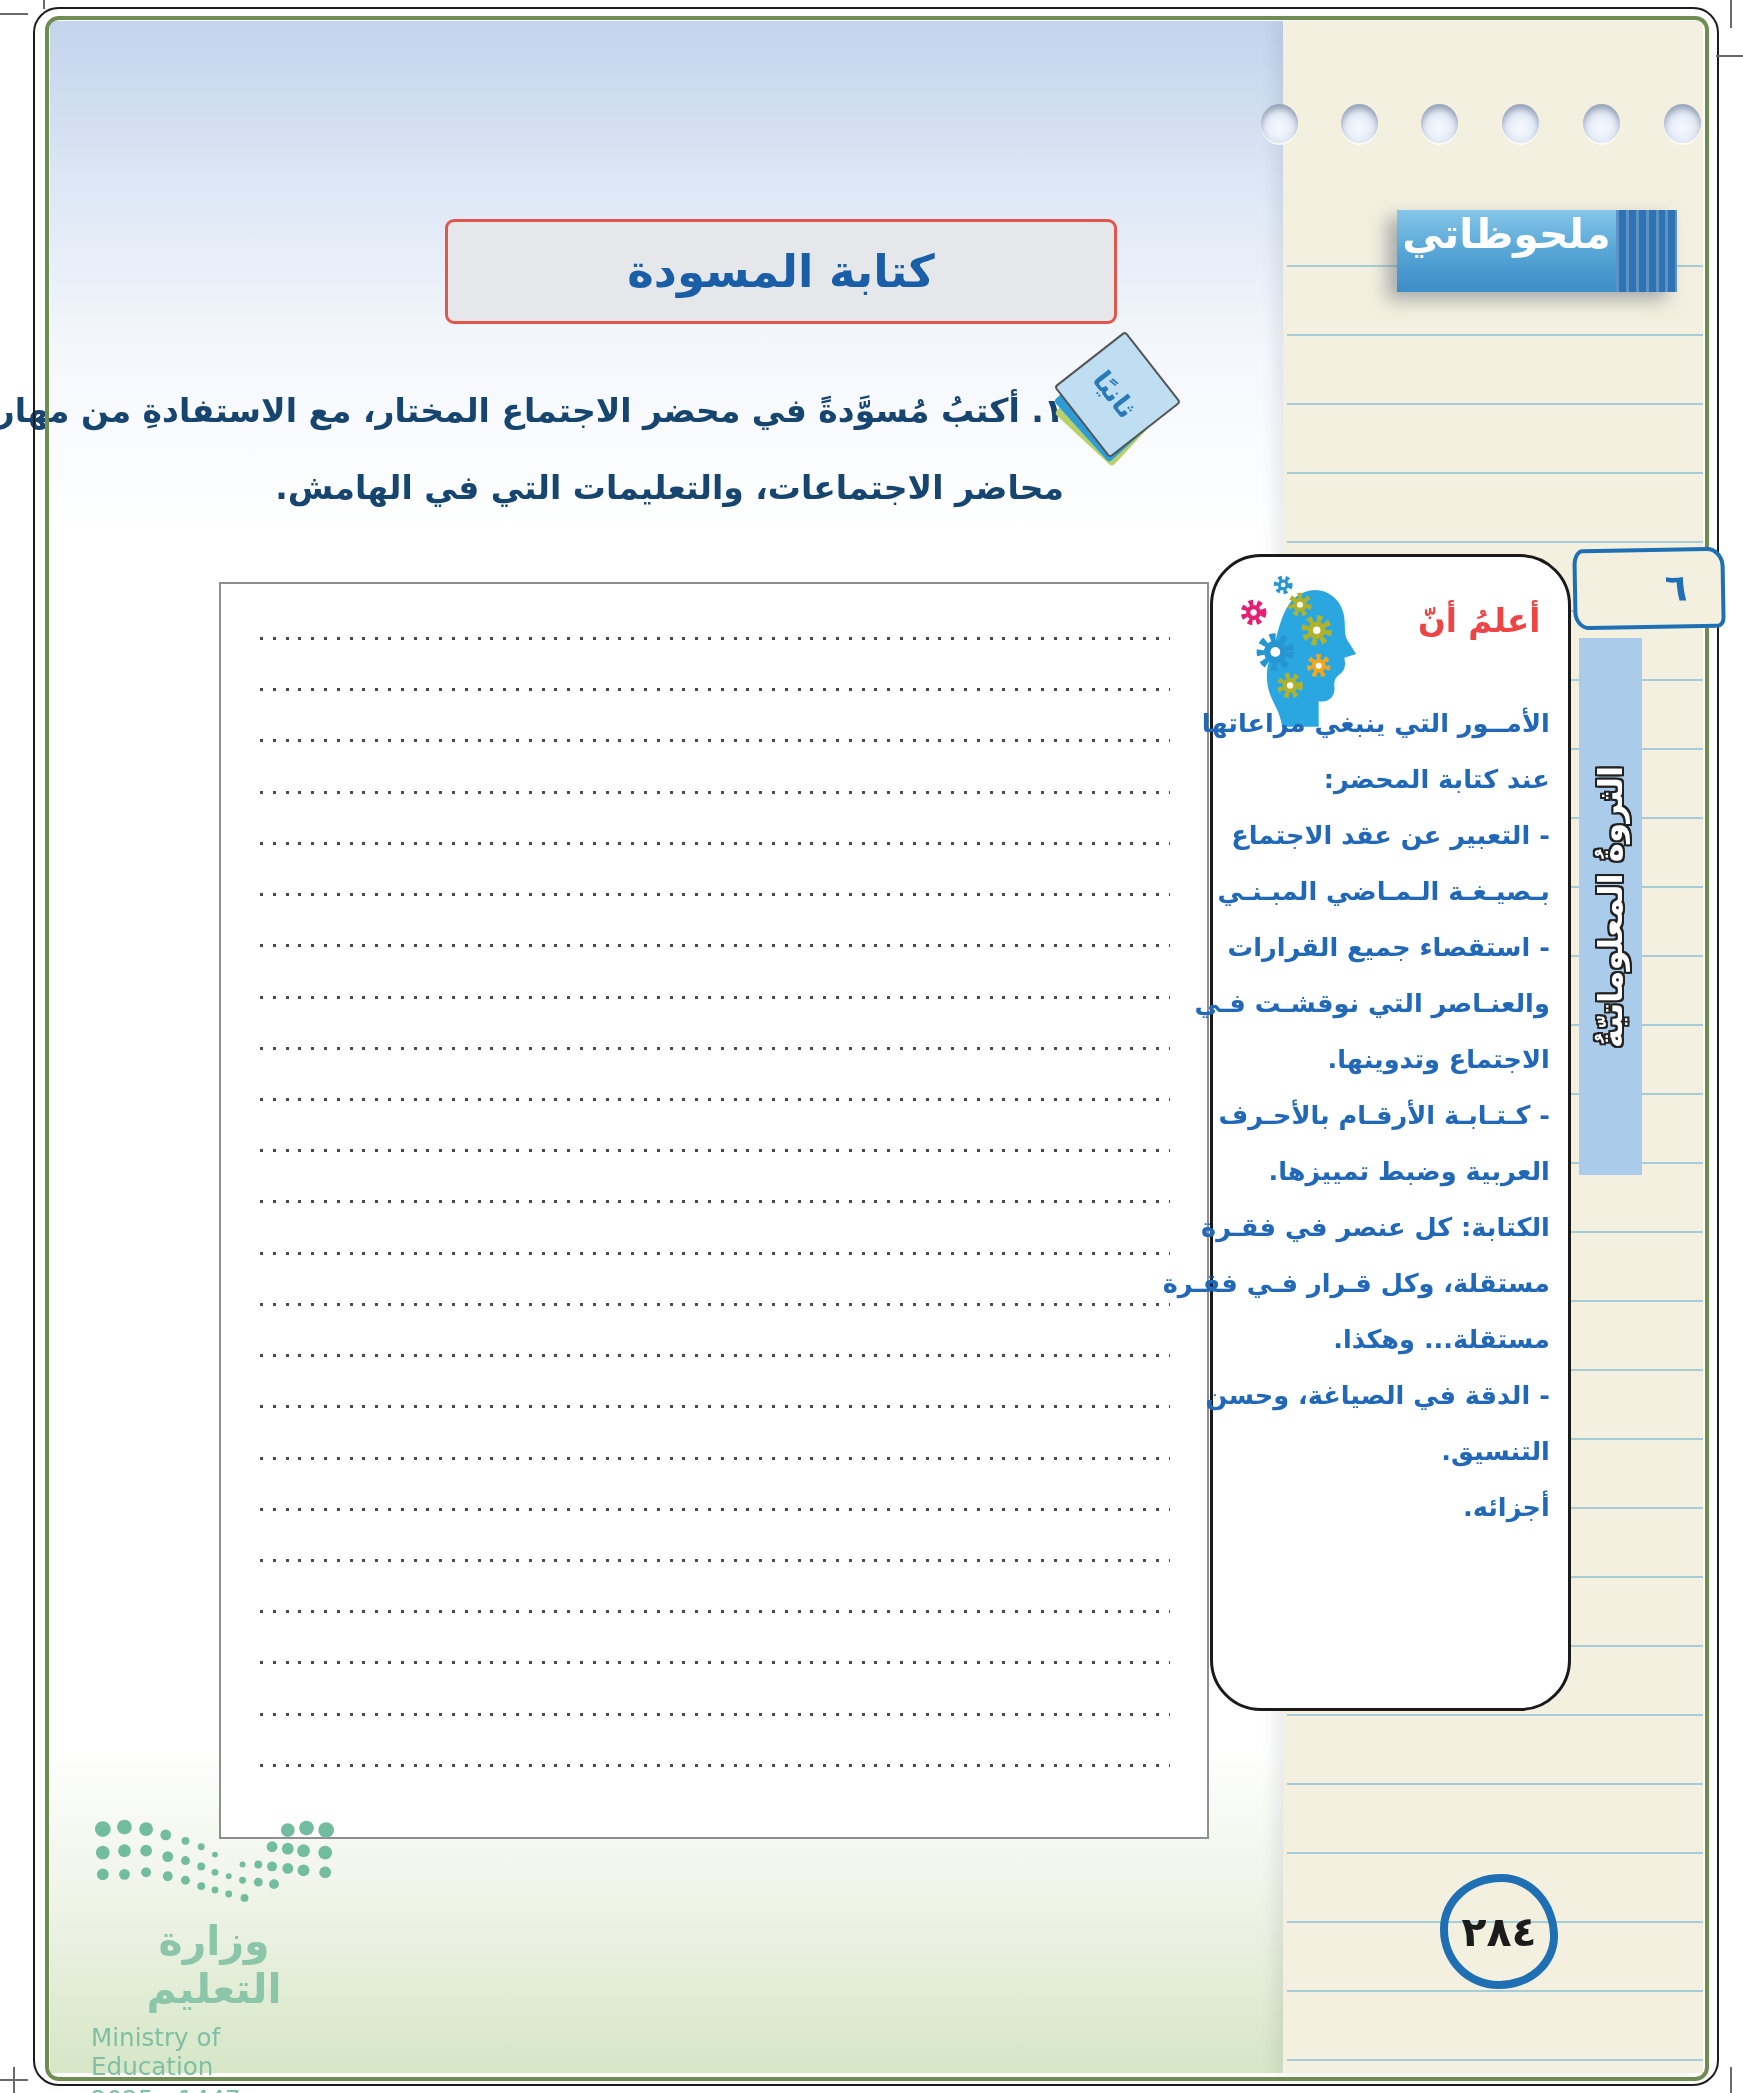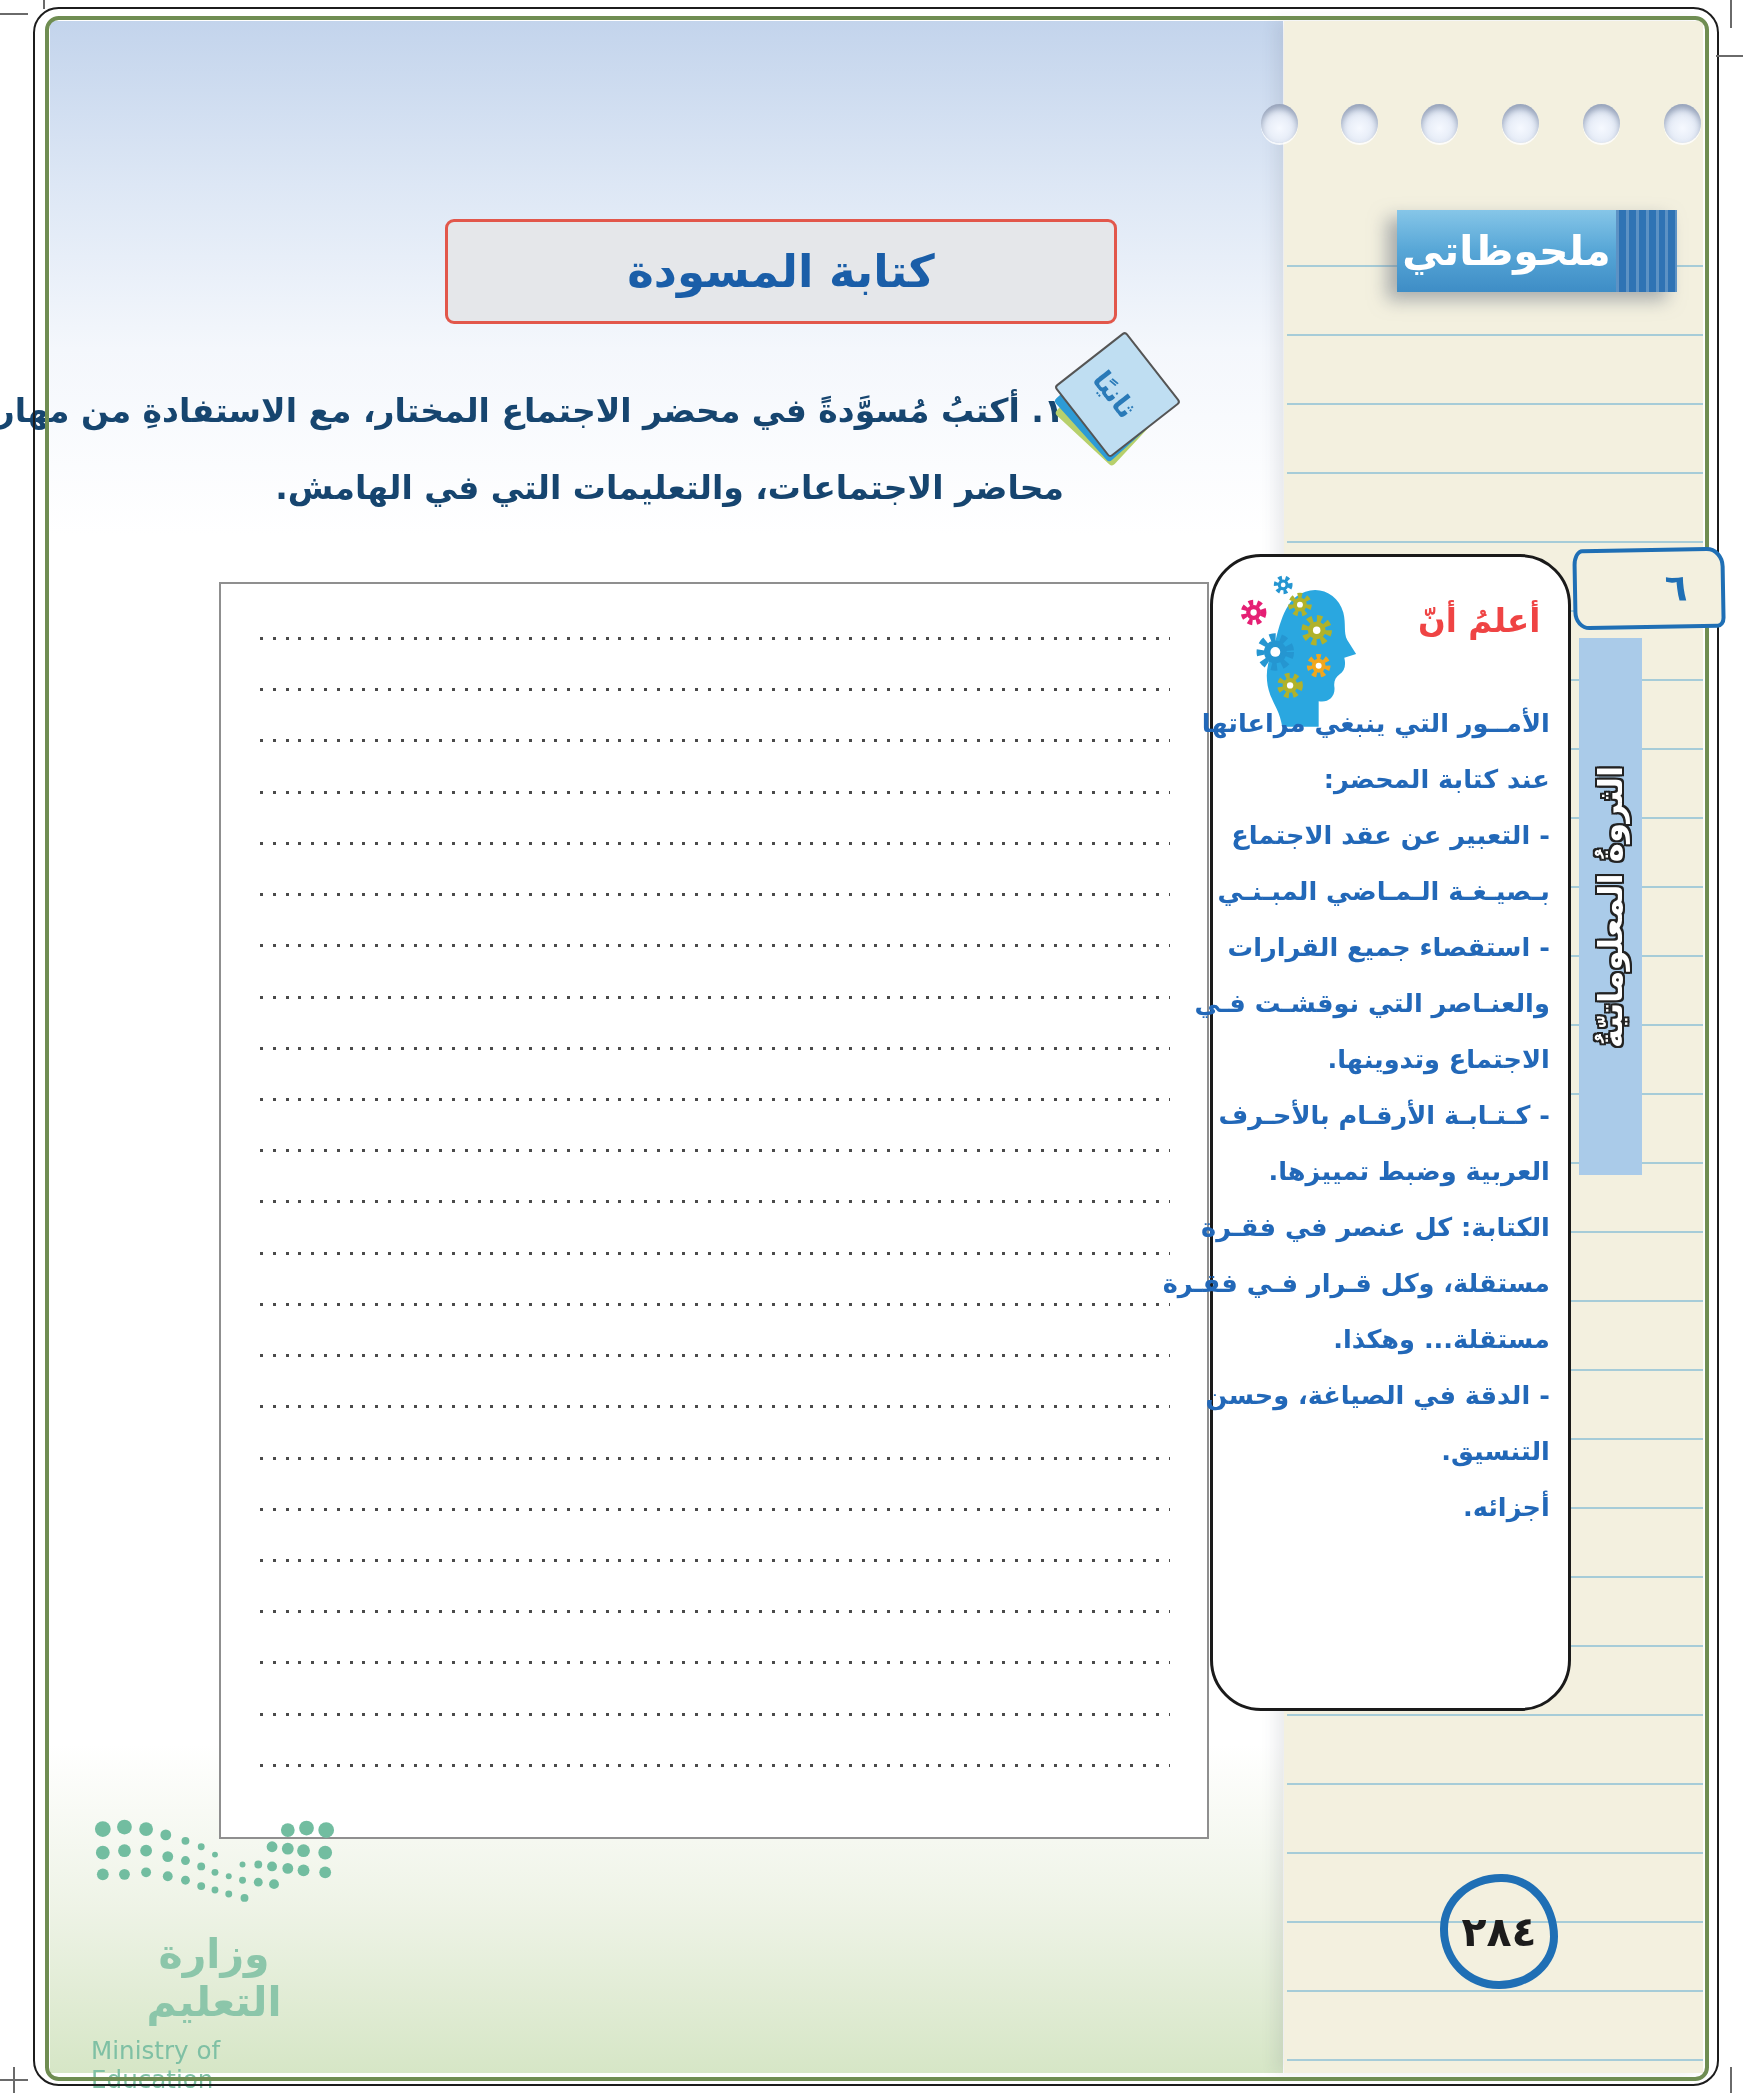--- a/index.html
+++ b/index.html
@@ -19,21 +19,21 @@
               background:#f3f0df;box-shadow:-8.9px 0 13.8px rgba(60,70,90,.10);z-index:1;}
   .sidebar-lines{position:absolute;left:1287px;top:265px;width:416px;height:1798px;
                  background:repeating-linear-gradient(to bottom,#a6ccd8 0 2px,transparent 2px 69px);
                  z-index:2;}
   .hole{position:absolute;width:37px;height:39px;border-radius:50%;z-index:2;
         background:radial-gradient(circle at 50% 62%,#f6f9ff 0%,#e2e9f5 55%,#c9d3e4 100%);
         box-shadow:inset 0 4.9px 5.9px rgba(86,102,134,.5),0 2px 0 rgba(255,255,255,.8);}
   
   .ribbon{position:absolute;left:1397px;top:210px;width:280px;height:82px;z-index:3;
           background:linear-gradient(180deg,#86c6e8 0%,#58a7d7 48%,#3e8dc6 100%);
-          filter:drop-shadow(-9.9px 8.9px 8.9px rgba(105,115,130,.55));display:flex;align-items:center;}
+          filter:drop-shadow(-9.9px 8.9px 8.9px rgba(105,115,130,.55));display:flex;align-items:flex-start;}
   .ribbon .dark-end{position:absolute;right:0;top:0;width:61px;height:100%;
           background:#2f73b4;
           background-image:repeating-linear-gradient(90deg,rgba(255,255,255,.22) 0 3px,transparent 3px 9.9px);}
   .ribbon .ribbon-label{width:219px;text-align:center;color:#ffffff;font-weight:bold;
           font-size:41px;direction:rtl;}
   
   .six-box{position:absolute;left:1573px;top:548px;width:144px;height:73px;z-index:7;
            background:#f3f0df;border:4.9px solid #1f6fb5;
            border-radius:9.9px 17.7px 7.9px 15.8px / 15.8px 19.7px 9.9px 17.7px;transform:rotate(-1deg);
            display:flex;align-items:center;justify-content:center;}
@@ -78,21 +78,21 @@
            color:#2268b8;font-weight:bold;font-size:25.6px;line-height:56px;}
   .callout-line{white-space:nowrap;}
   
   .page-circle{position:absolute;left:1440px;top:1874px;width:102px;height:99px;z-index:4;
            border:8.9px solid #1f6fb5;border-radius:52% 48% 50% 50% / 48% 55% 46% 52%;
            display:flex;align-items:center;justify-content:center;}
   .page-circle span{font-size:41px;font-weight:bold;color:#1c1c1c;}
   
   .logo{position:absolute;left:91px;top:1815px;width:246px;z-index:4;color:#84c2a6;}
   .logo .ar{font-size:41px;font-weight:bold;direction:rtl;text-align:center;color:#8cc6aa;
-            margin-top:17px;letter-spacing:1px;}
+            margin-top:4px;letter-spacing:1px;}
   .logo .en{font-size:24.6px;margin-top:9.9px;color:#7fc0a4;}
   .logo .yr{font-size:24.6px;margin-top:3.9px;color:#7fc0a4;}
 </style>
 </head>
 <body>
 
 <div class="page">
 
   <div class="main-bg"></div>
   <div class="sidebar-bg"></div>

